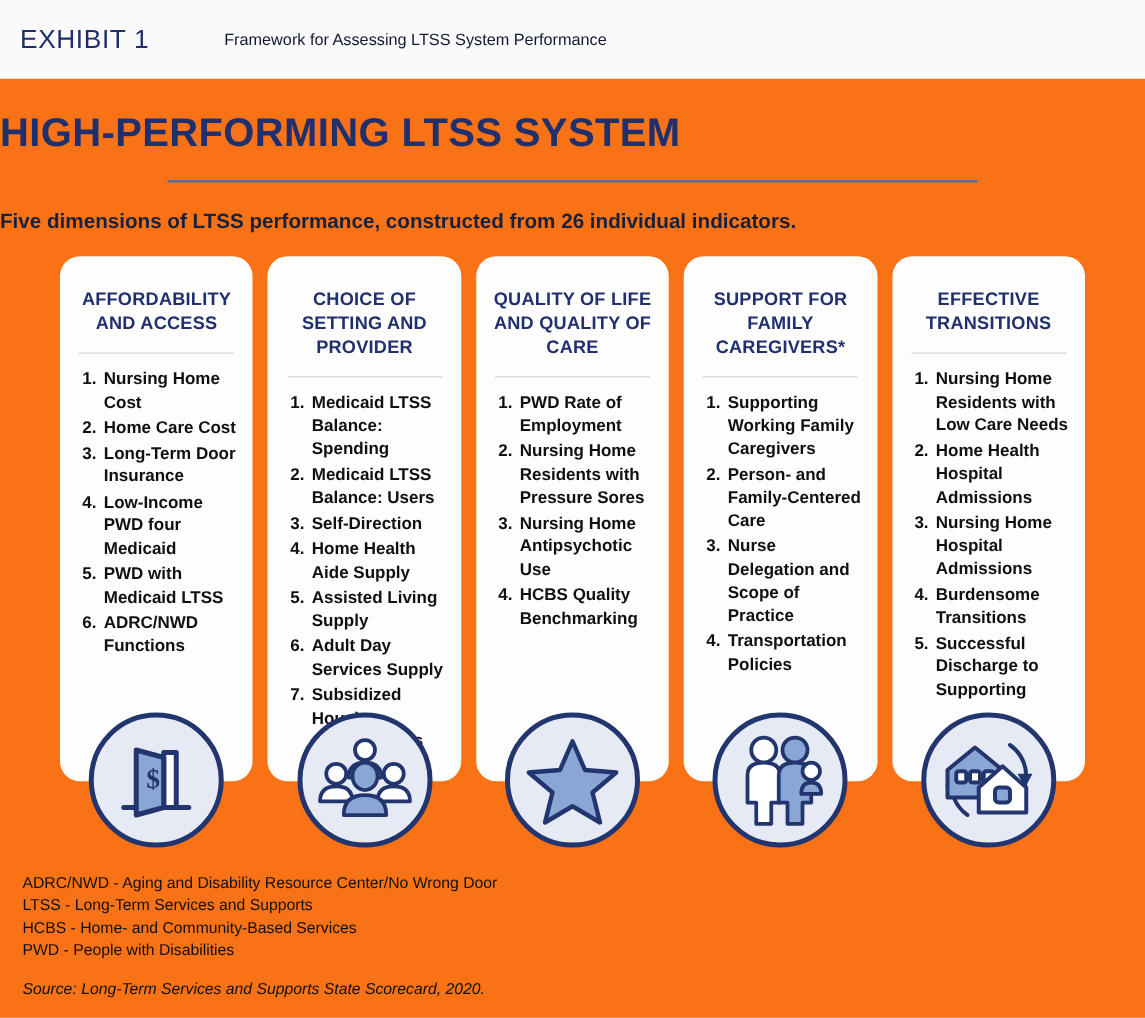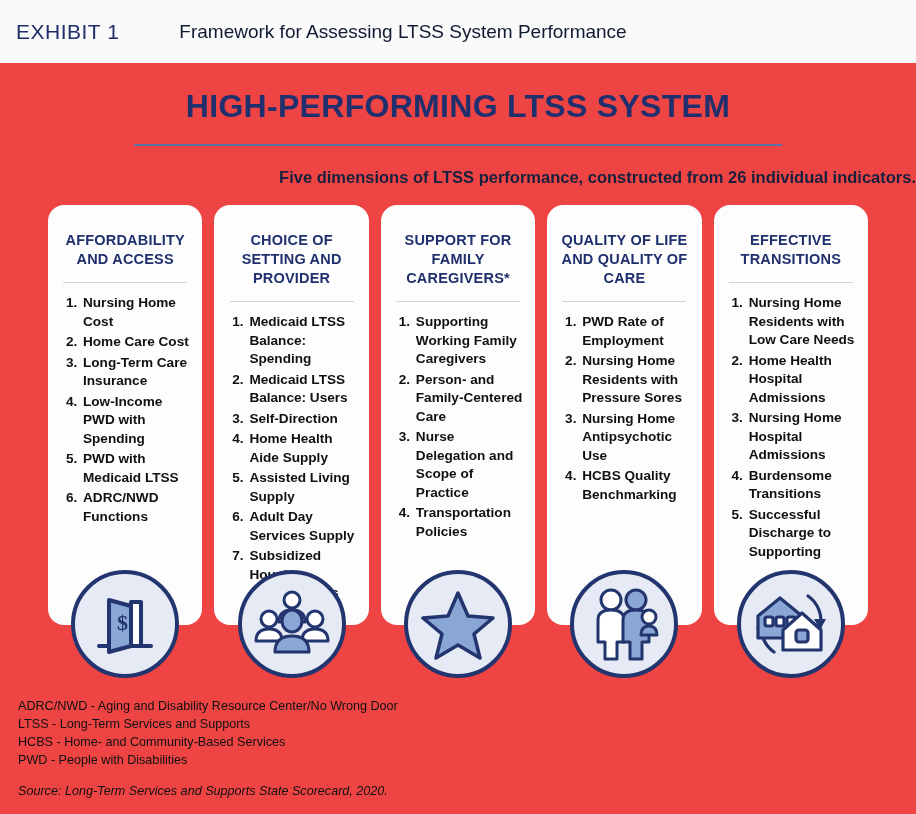--- a/index.html
+++ b/index.html
@@ -10,21 +10,21 @@
     width: 916px;
     height: 814px;
     background: #ffffff;
     font-family: "Liberation Sans", sans-serif;
     overflow: hidden;
   }
   .page {
     position: relative;
     width: 916px;
     height: 814px;
-    background: #ef4444;
+    background: #f97316;
     box-sizing: border-box;
     overflow: hidden;
   }
 
   
   .header {
     position: absolute;
     left: 0; top: 0;
     width: 916px;
     height: 63px;
@@ -35,50 +35,50 @@
     padding-left: 16px;
   }
   .exhibit-label {
     font-size: 21px;
     font-weight: 400;
     letter-spacing: 0.5px;
     color: #1f2d68;
     white-space: nowrap;
   }
   .exhibit-title {
-    font-size: 19px;
+    font-size: 13px;
     font-weight: 400;
     color: #101a33;
     margin-left: 60px;
     white-space: nowrap;
   }
 
   
   .hero {
     position: absolute;
     left: 0;
     top: 63px;
     width: 916px;
   }
   .hero-title {
-    text-align: center;
+    text-align: left;
     font-size: 32px;
     font-weight: bold;
     letter-spacing: 0.3px;
     color: #20306e;
     margin-top: 25px;
   }
   .hero-rule {
     width: 648px;
     height: 2px;
     background: #5a6ea8;
     margin: 19px auto 0 auto;
   }
   .hero-sub {
-    text-align: right;
+    text-align: left;
     font-size: 16.5px;
     font-weight: bold;
     color: #16213d;
     margin-top: 22px;
   }
 
   
   .cards {
     position: absolute;
     left: 48px;
@@ -188,60 +188,60 @@
   </div>
 
   <div class="cards">
 
     <div class="card">
       <div class="card-title">AFFORDABILITY AND ACCESS</div>
       <div class="card-rule"></div>
       <ol>
         <li>Nursing Home Cost</li>
         <li>Home Care Cost</li>
-        <li>Long-Term Care Insurance</li>
-        <li>Low-Income PWD with Spending</li>
+        <li>Long-Term Door Insurance</li>
+        <li>Low-Income PWD four Medicaid</li>
         <li>PWD with Medicaid LTSS</li>
         <li>ADRC/NWD Functions</li>
       </ol>
     </div>
 
     <div class="card">
       <div class="card-title">CHOICE OF SETTING AND PROVIDER</div>
       <div class="card-rule"></div>
       <ol>
         <li>Medicaid LTSS Balance: Spending</li>
         <li>Medicaid LTSS Balance: Users</li>
         <li>Self-Direction</li>
         <li>Home Health Aide Supply</li>
         <li>Assisted Living Supply</li>
         <li>Adult Day Services Supply</li>
         <li>Subsidized Housing Opportunities</li>
       </ol>
     </div>
 
     <div class="card">
+      <div class="card-title">QUALITY OF LIFE AND QUALITY OF CARE</div>
+      <div class="card-rule"></div>
+      <ol>
+        <li>PWD Rate of Employment</li>
+        <li>Nursing Home Residents with Pressure Sores</li>
+        <li>Nursing Home Antipsychotic Use</li>
+        <li>HCBS Quality Benchmarking</li>
+      </ol>
+    </div>
+
+    <div class="card">
       <div class="card-title">SUPPORT FOR FAMILY CAREGIVERS*</div>
       <div class="card-rule"></div>
       <ol>
         <li>Supporting Working Family Caregivers</li>
         <li>Person- and Family-Centered Care</li>
         <li>Nurse Delegation and Scope of Practice</li>
         <li>Transportation Policies</li>
-      </ol>
-    </div>
-
-    <div class="card">
-      <div class="card-title">QUALITY OF LIFE AND QUALITY OF CARE</div>
-      <div class="card-rule"></div>
-      <ol>
-        <li>PWD Rate of Employment</li>
-        <li>Nursing Home Residents with Pressure Sores</li>
-        <li>Nursing Home Antipsychotic Use</li>
-        <li>HCBS Quality Benchmarking</li>
       </ol>
     </div>
 
     <div class="card">
       <div class="card-title">EFFECTIVE TRANSITIONS</div>
       <div class="card-rule"></div>
       <ol>
         <li>Nursing Home Residents with Low Care Needs</li>
         <li>Home Health Hospital Admissions</li>
         <li>Nursing Home Hospital Admissions</li>

